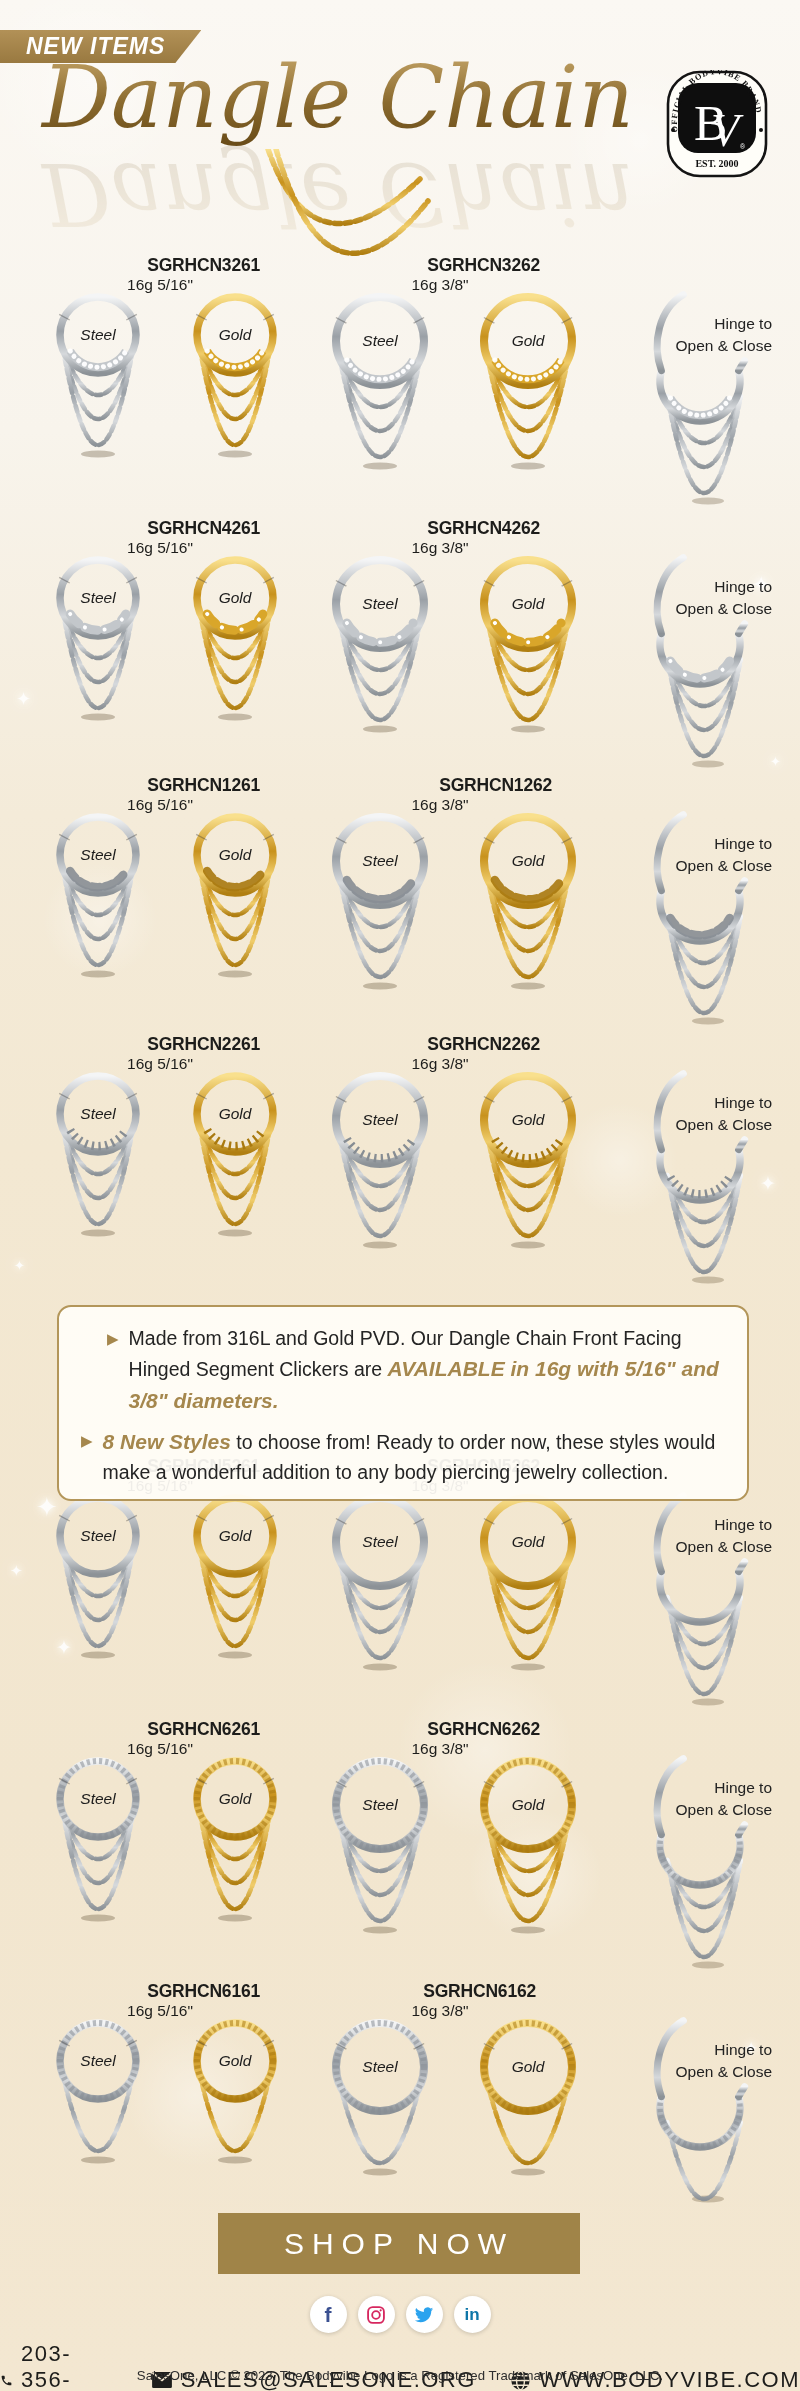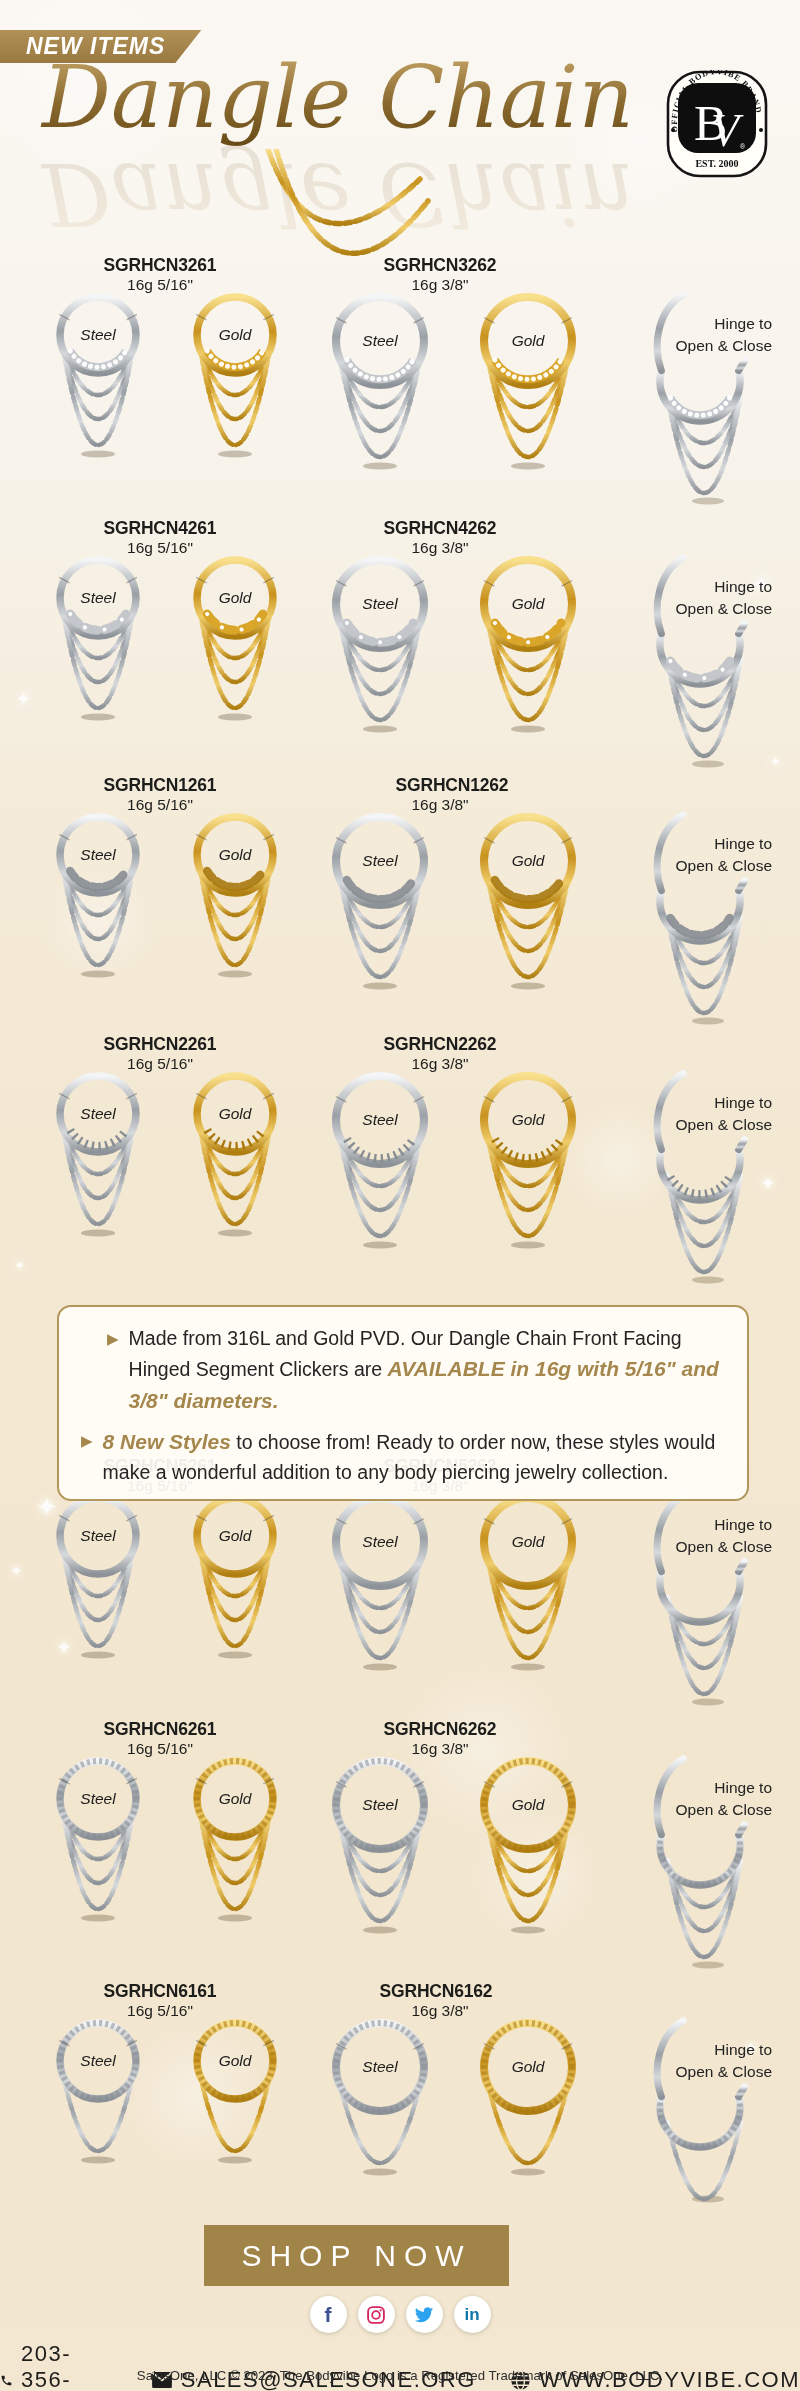--- a/index.html
+++ b/index.html
@@ -21,40 +21,40 @@
     font-family:"DejaVu Serif",serif;font-style:italic;font-size:86px;line-height:1.15;white-space:nowrap;
     background:linear-gradient(180deg,#c0a063 8%,#8a6a2e 55%,#6b4d19 95%);
     -webkit-background-clip:text;background-clip:text;color:transparent;}
   .title-reflection{top:144px;transform:scaleY(-1);opacity:.12;}
   .subtitle{position:absolute;left:268px;top:185px;width:404px;text-align:center;
     font-size:22.5px;font-weight:bold;font-style:italic;color:#7a5a20;}
   .title-chain{position:absolute;left:262px;top:149px;}
   .logo{position:absolute;left:666px;top:70px;}
   
   .prow{position:absolute;left:0;width:800px;height:0;}
-  .sku{position:absolute;top:0;width:200px;text-align:center;font-weight:bold;
+  .sku{position:absolute;top:0;width:200px;text-align:right;font-weight:bold;
     font-size:17.5px;color:#1d1d1b;letter-spacing:-0.2px;}
   .psize{position:absolute;top:21px;width:200px;text-align:center;font-size:15.5px;color:#1d1d1b;}
   .pcell{position:absolute;top:28px;width:150px;font-style:italic;}
   .hinge-cell{position:absolute;left:612px;top:30px;width:176px;}
   .hinge-note{position:absolute;left:640px;top:58px;width:132px;text-align:right;
     font-size:15.5px;line-height:1.45;color:#222;}
   
   .info-box{position:absolute;left:57px;top:1305px;width:692px;box-sizing:border-box;
     padding:17px 26px 12px 22px;background:rgba(255,253,247,0.93);
     border:2px solid #b3965a;border-radius:14px;}
   .bullet{display:flex;gap:10px;font-size:19.5px;line-height:1.5;color:#242424;}
   .bullet p{margin:0;}
   .bullet .arrow{color:#a5874d;font-size:15px;padding-top:4px;}
   .b1{padding-left:26px;margin-bottom:10px;}
   .hl{font-weight:bold;font-style:italic;color:#a5874d;font-size:21px;}
   
-  .cta{position:absolute;left:204px;top:2213px;width:305px;height:61px;
+  .cta{position:absolute;left:218px;top:2213px;width:362px;height:61px;
     background:#a08448;color:#ffffff;font-size:30px;letter-spacing:8px;
-    display:flex;align-items:center;justify-content:center;cursor:pointer;margin-top:12px;}
+    display:flex;align-items:center;justify-content:center;cursor:pointer;}
   .social{position:absolute;left:0;top:2296px;width:800px;display:flex;
     justify-content:center;gap:11px;}
   .soc{width:37px;height:37px;border-radius:50%;background:#fff;
     box-shadow:0 1px 4px rgba(0,0,0,0.18);display:flex;align-items:center;
     justify-content:center;cursor:pointer;}
   .soc .fbg{font-weight:bold;font-size:21px;color:#3b5191;font-family:"Liberation Sans",sans-serif;}
   .soc .ing{font-weight:bold;font-size:17px;color:#0e76a8;font-family:"Liberation Sans",sans-serif;}
   .contact{position:absolute;left:0;top:2341px;width:800px;display:flex;
     justify-content:center;align-items:center;gap:34px;}
   .citem{display:flex;align-items:center;gap:8px;font-size:22px;

